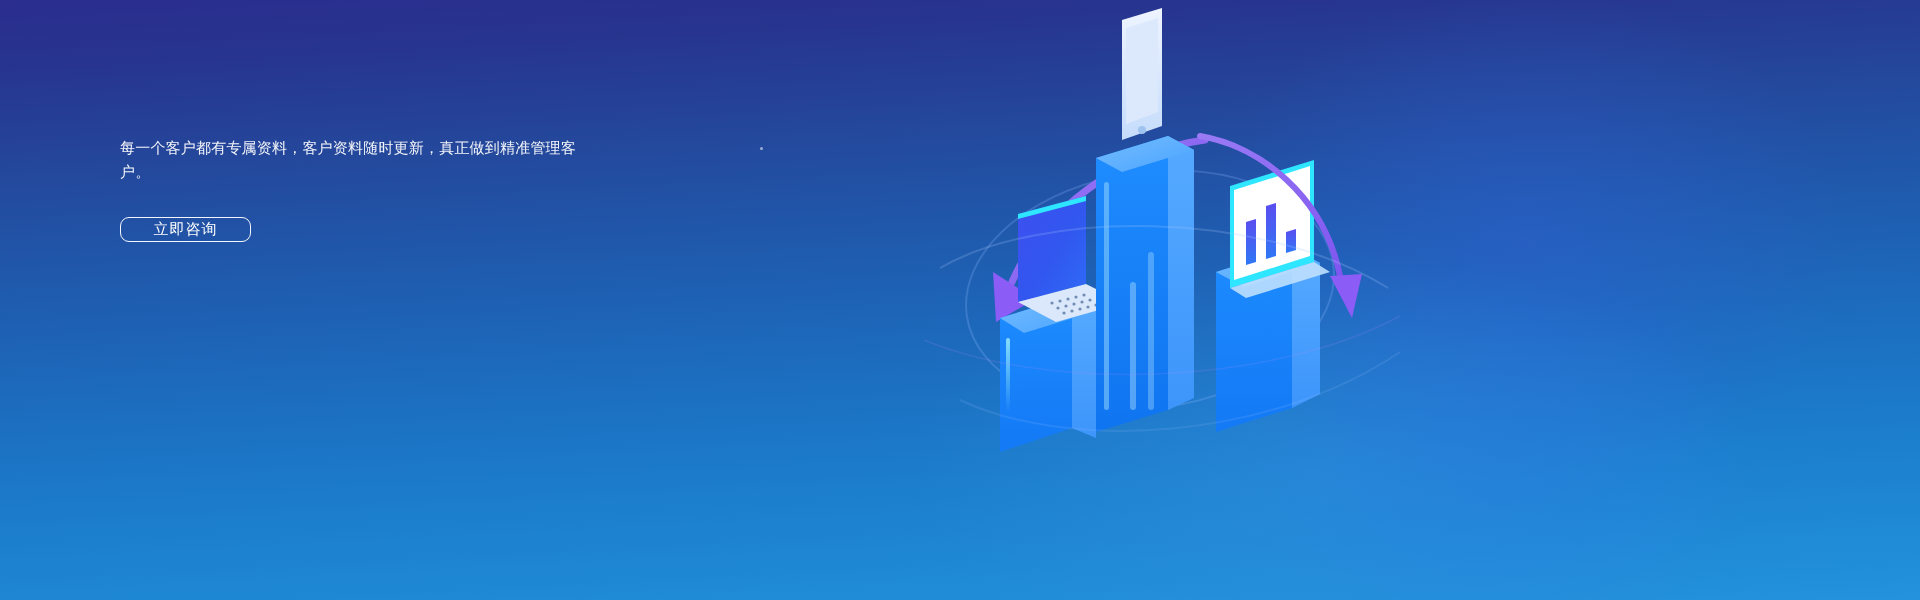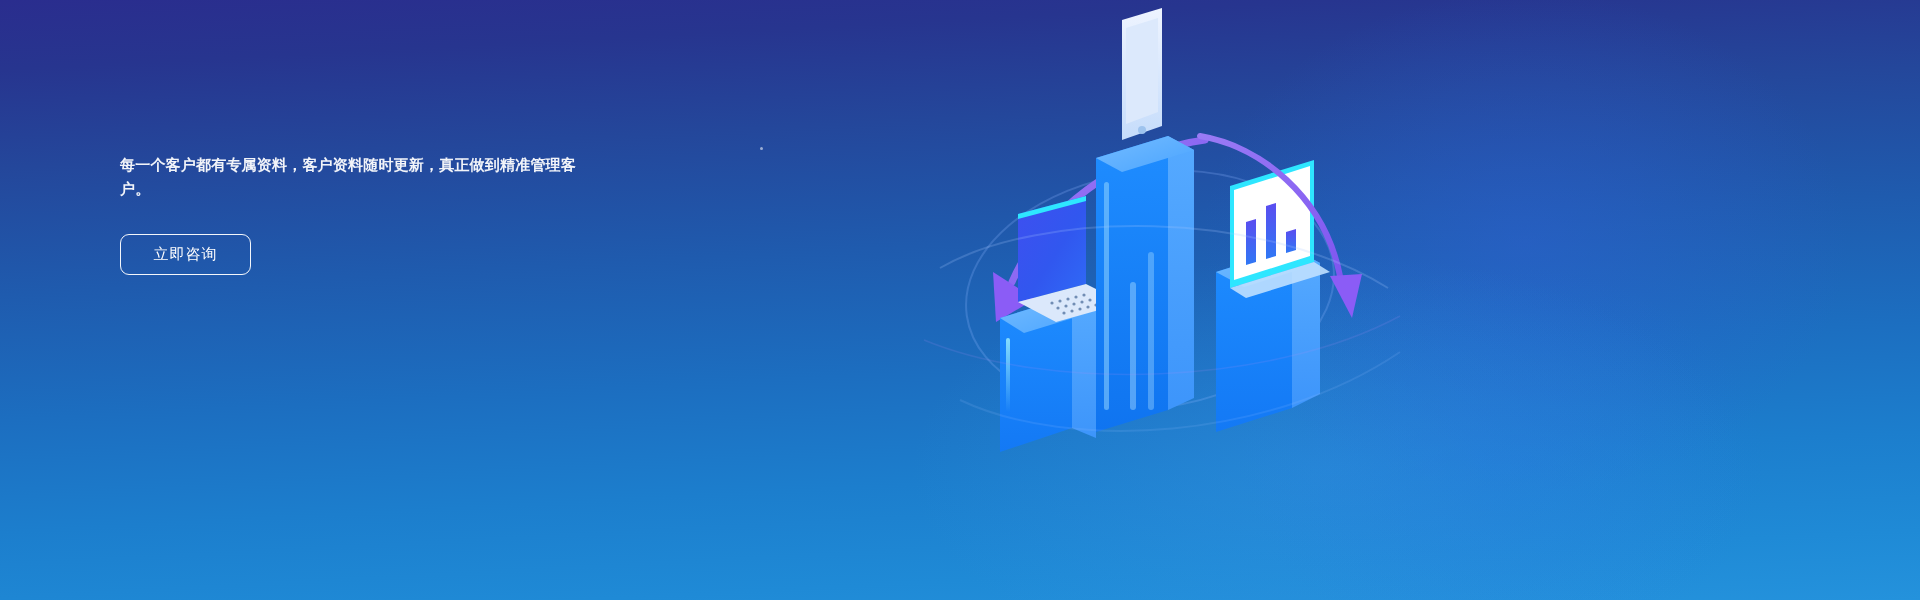--- a/index.html
+++ b/index.html
@@ -85,36 +85,35 @@
   .headline {
     font-size: 30px;
     font-weight: 700;
     line-height: 1.25;
     letter-spacing: 0.5px;
     color: #ffffff;
     white-space: nowrap;
   }
 
   .subcopy {
-    margin-top: 17px;
+    margin-top: 0;
     font-size: 15px;
     line-height: 1.62;
     color: rgba(255,255,255,0.94);
     width: 482px;
     letter-spacing: 0.2px;
-    font-weight: bold;
   }
 
   .cta {
     display: inline-flex;
     align-items: center;
     justify-content: center;
     margin-top: 32px;
     width: 131px;
-    height: 41px;
+    height: 25px;
     border: 1.5px solid rgba(255,255,255,0.95);
     border-radius: 9px;
     background: transparent;
     color: #ffffff;
     font-size: 15px;
     font-family: inherit;
     letter-spacing: 1px;
     cursor: pointer;
   }
 

